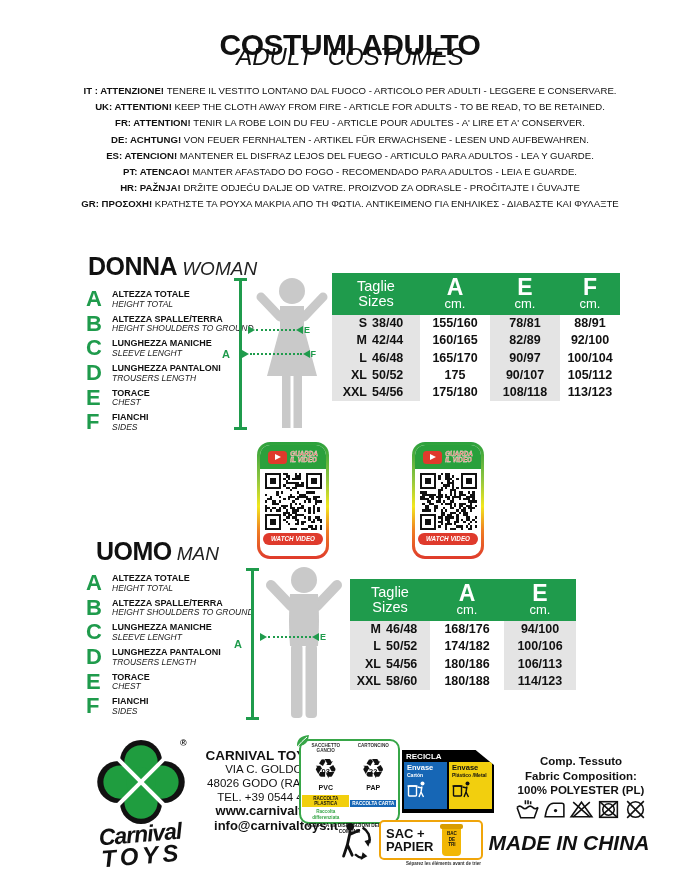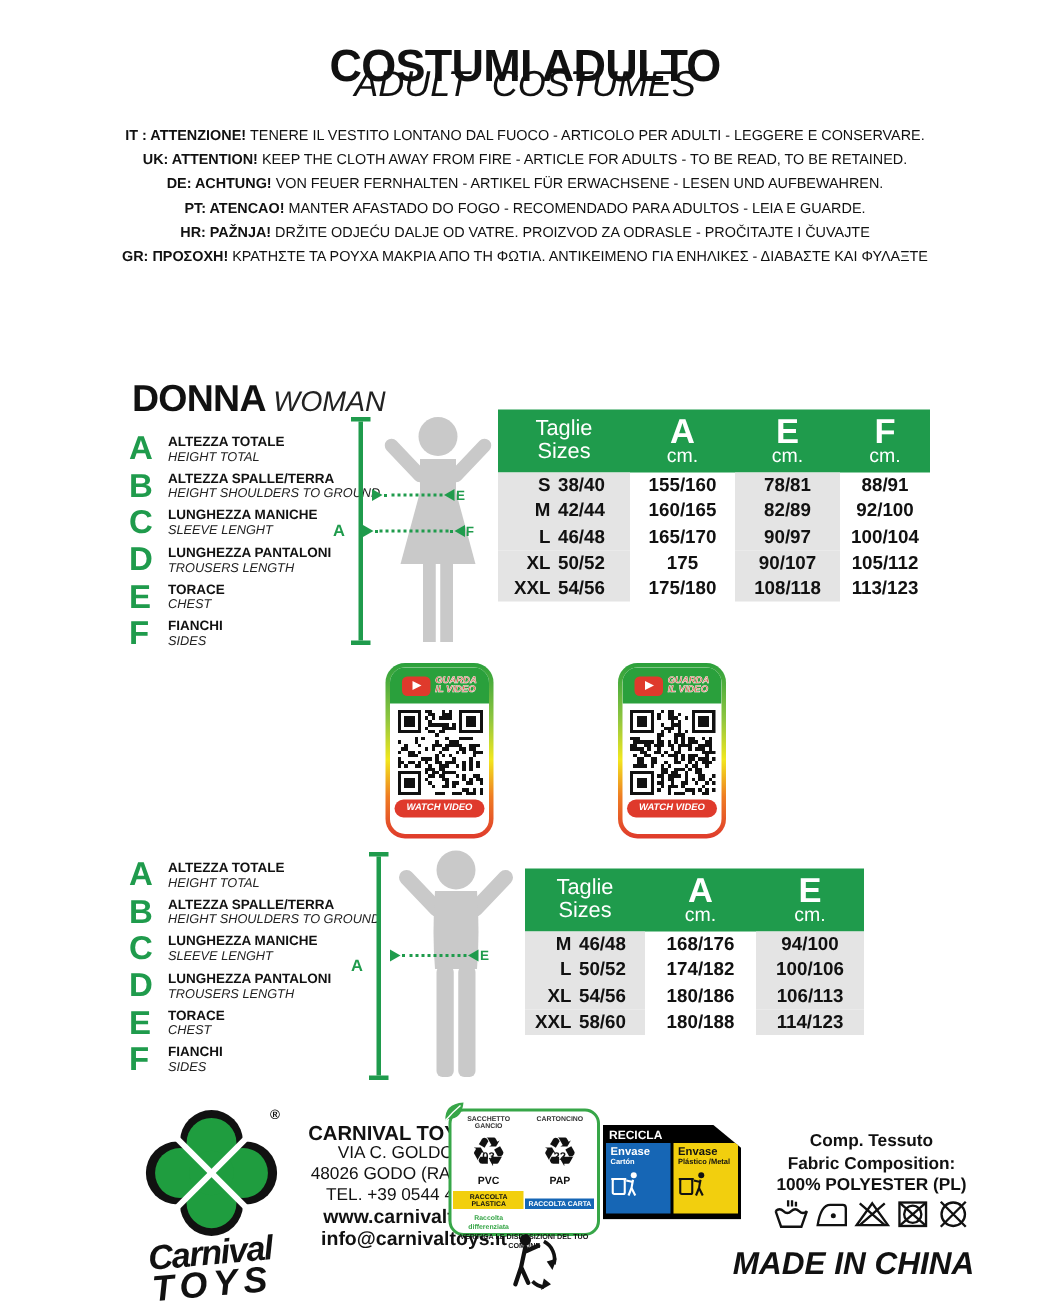--- a/index.html
+++ b/index.html
@@ -164,21 +164,23 @@
 <body>
 
 <div class="page">
 
   <div class="title">COSTUMI ADULTO</div>
   <div class="subtitle">ADULT COSTUMES</div>
 
   <div class="warnings" id="warnings">
       <div class="warn"><b>IT : ATTENZIONE! </b><span>TENERE IL VESTITO LONTANO DAL FUOCO - ARTICOLO PER ADULTI - LEGGERE E CONSERVARE.</span></div>
       <div class="warn"><b>UK: ATTENTION! </b><span>KEEP THE CLOTH AWAY FROM FIRE - ARTICLE FOR ADULTS - TO BE READ, TO BE RETAINED.</span></div>
+      <div class="warn"><b>FR: ATTENTION! </b><span>TENIR LA ROBE LOIN DU FEU - ARTICLE POUR ADULTES - A' LIRE ET A' CONSERVER.</span></div>
       <div class="warn"><b>DE: ACHTUNG! </b><span>VON FEUER FERNHALTEN - ARTIKEL FÜR ERWACHSENE - LESEN UND AUFBEWAHREN.</span></div>
+      <div class="warn"><b>ES: ATENCION! </b><span>MANTENER EL DISFRAZ LEJOS DEL FUEGO - ARTICULO PARA ADULTOS - LEA Y GUARDE.</span></div>
       <div class="warn"><b>PT: ATENCAO! </b><span>MANTER AFASTADO DO FOGO - RECOMENDADO PARA ADULTOS - LEIA E GUARDE.</span></div>
       <div class="warn"><b>HR: PAŽNJA! </b><span>DRŽITE ODJEĆU DALJE OD VATRE. PROIZVOD ZA ODRASLE - PROČITAJTE I ČUVAJTE</span></div>
       <div class="warn"><b>GR: ΠΡΟΣΟΧΗ! </b><span>ΚΡΑΤΗΣΤΕ ΤΑ ΡΟΥΧΑ ΜΑΚΡΙΑ ΑΠΟ ΤΗ ΦΩΤΙΑ. ΑΝΤΙΚΕΙΜΕΝΟ ΓΙΑ ΕΝΗΛΙΚΕΣ - ΔΙΑΒΑΣΤΕ ΚΑΙ ΦΥΛΑΞΤΕ</span></div>
     </div>
 
   <div class="sec-head" id="donna-head">
     <span class="sec-it">DONNA</span><span class="sec-en">WOMAN</span>
   </div>
   <div class="meas-list" id="woman-meas">
       <div class="meas-item">
@@ -763,20 +765,23 @@
           <rect x="19" y="1" width="5" height="5" fill="#fff"></rect>
           <rect x="20" y="2" width="3" height="3" fill="#111"></rect>
           <rect x="0" y="18" width="7" height="7" fill="#111"></rect>
           <rect x="1" y="19" width="5" height="5" fill="#fff"></rect>
           <rect x="2" y="20" width="3" height="3" fill="#111"></rect>
         </svg>
       <div class="qr-bottom">WATCH VIDEO</div>
     </div>
   </div>
 
+  <div class="sec-head" id="uomo-head">
+    <span class="sec-it">UOMO</span><span class="sec-en">MAN</span>
+  </div>
   <div class="meas-list" id="man-meas">
       <div class="meas-item">
         <span class="meas-letter">A</span>
         <span class="meas-text">
           <span class="meas-it">ALTEZZA TOTALE</span>
           <span class="meas-en">HEIGHT TOTAL</span>
         </span>
       </div>
       <div class="meas-item">
         <span class="meas-letter">B</span>
@@ -1010,20 +1015,35 @@
 
   <div class="triman-row">
     <svg width="38" height="40" viewBox="0 0 40 42">
       <circle cx="15" cy="7" r="4" fill="#111"></circle>
       <path d="M15 12 L12 26 M12 26 L8 38 M12 26 L17 37 M15 15 L24 11" stroke="#111" stroke-width="3" fill="none" stroke-linecap="round"></path>
       <path d="M28 8 A 14 14 0 0 1 35 24" stroke="#111" stroke-width="2.6" fill="none"></path>
       <path d="M37 20 L34 28 L30 22 Z" fill="#111"></path>
       <path d="M28 40 A 14 14 0 0 1 20 36" stroke="#111" stroke-width="2.6" fill="none"></path>
       <path d="M26 42 L33 38 L28 34 Z" fill="#111"></path>
     </svg>
+    <div class="sac-box">
+      <div class="sac-text">
+        <div>SAC +</div>
+        <div>PAPIER</div>
+      </div>
+      <div class="bin">
+        <div class="lid"></div>
+        <div class="body">
+          <div>BAC</div>
+          <div>DE</div>
+          <div>TRI</div>
+        </div>
+      </div>
+      <div class="sep-note">Séparez les éléments avant de trier</div>
+    </div>
   </div>
 
   <div class="fabric">
     <div class="fab-line">Comp. Tessuto</div>
     <div class="fab-line">Fabric Composition:</div>
     <div class="fab-line">100% POLYESTER (PL)</div>
     <div class="care-row">
       <svg width="25" height="21" viewBox="0 0 24 20">
         <g stroke="#111" fill="none" stroke-width="1.5">
           <path d="M2 8 L5.5 18 H18.5 L22 8"></path>

